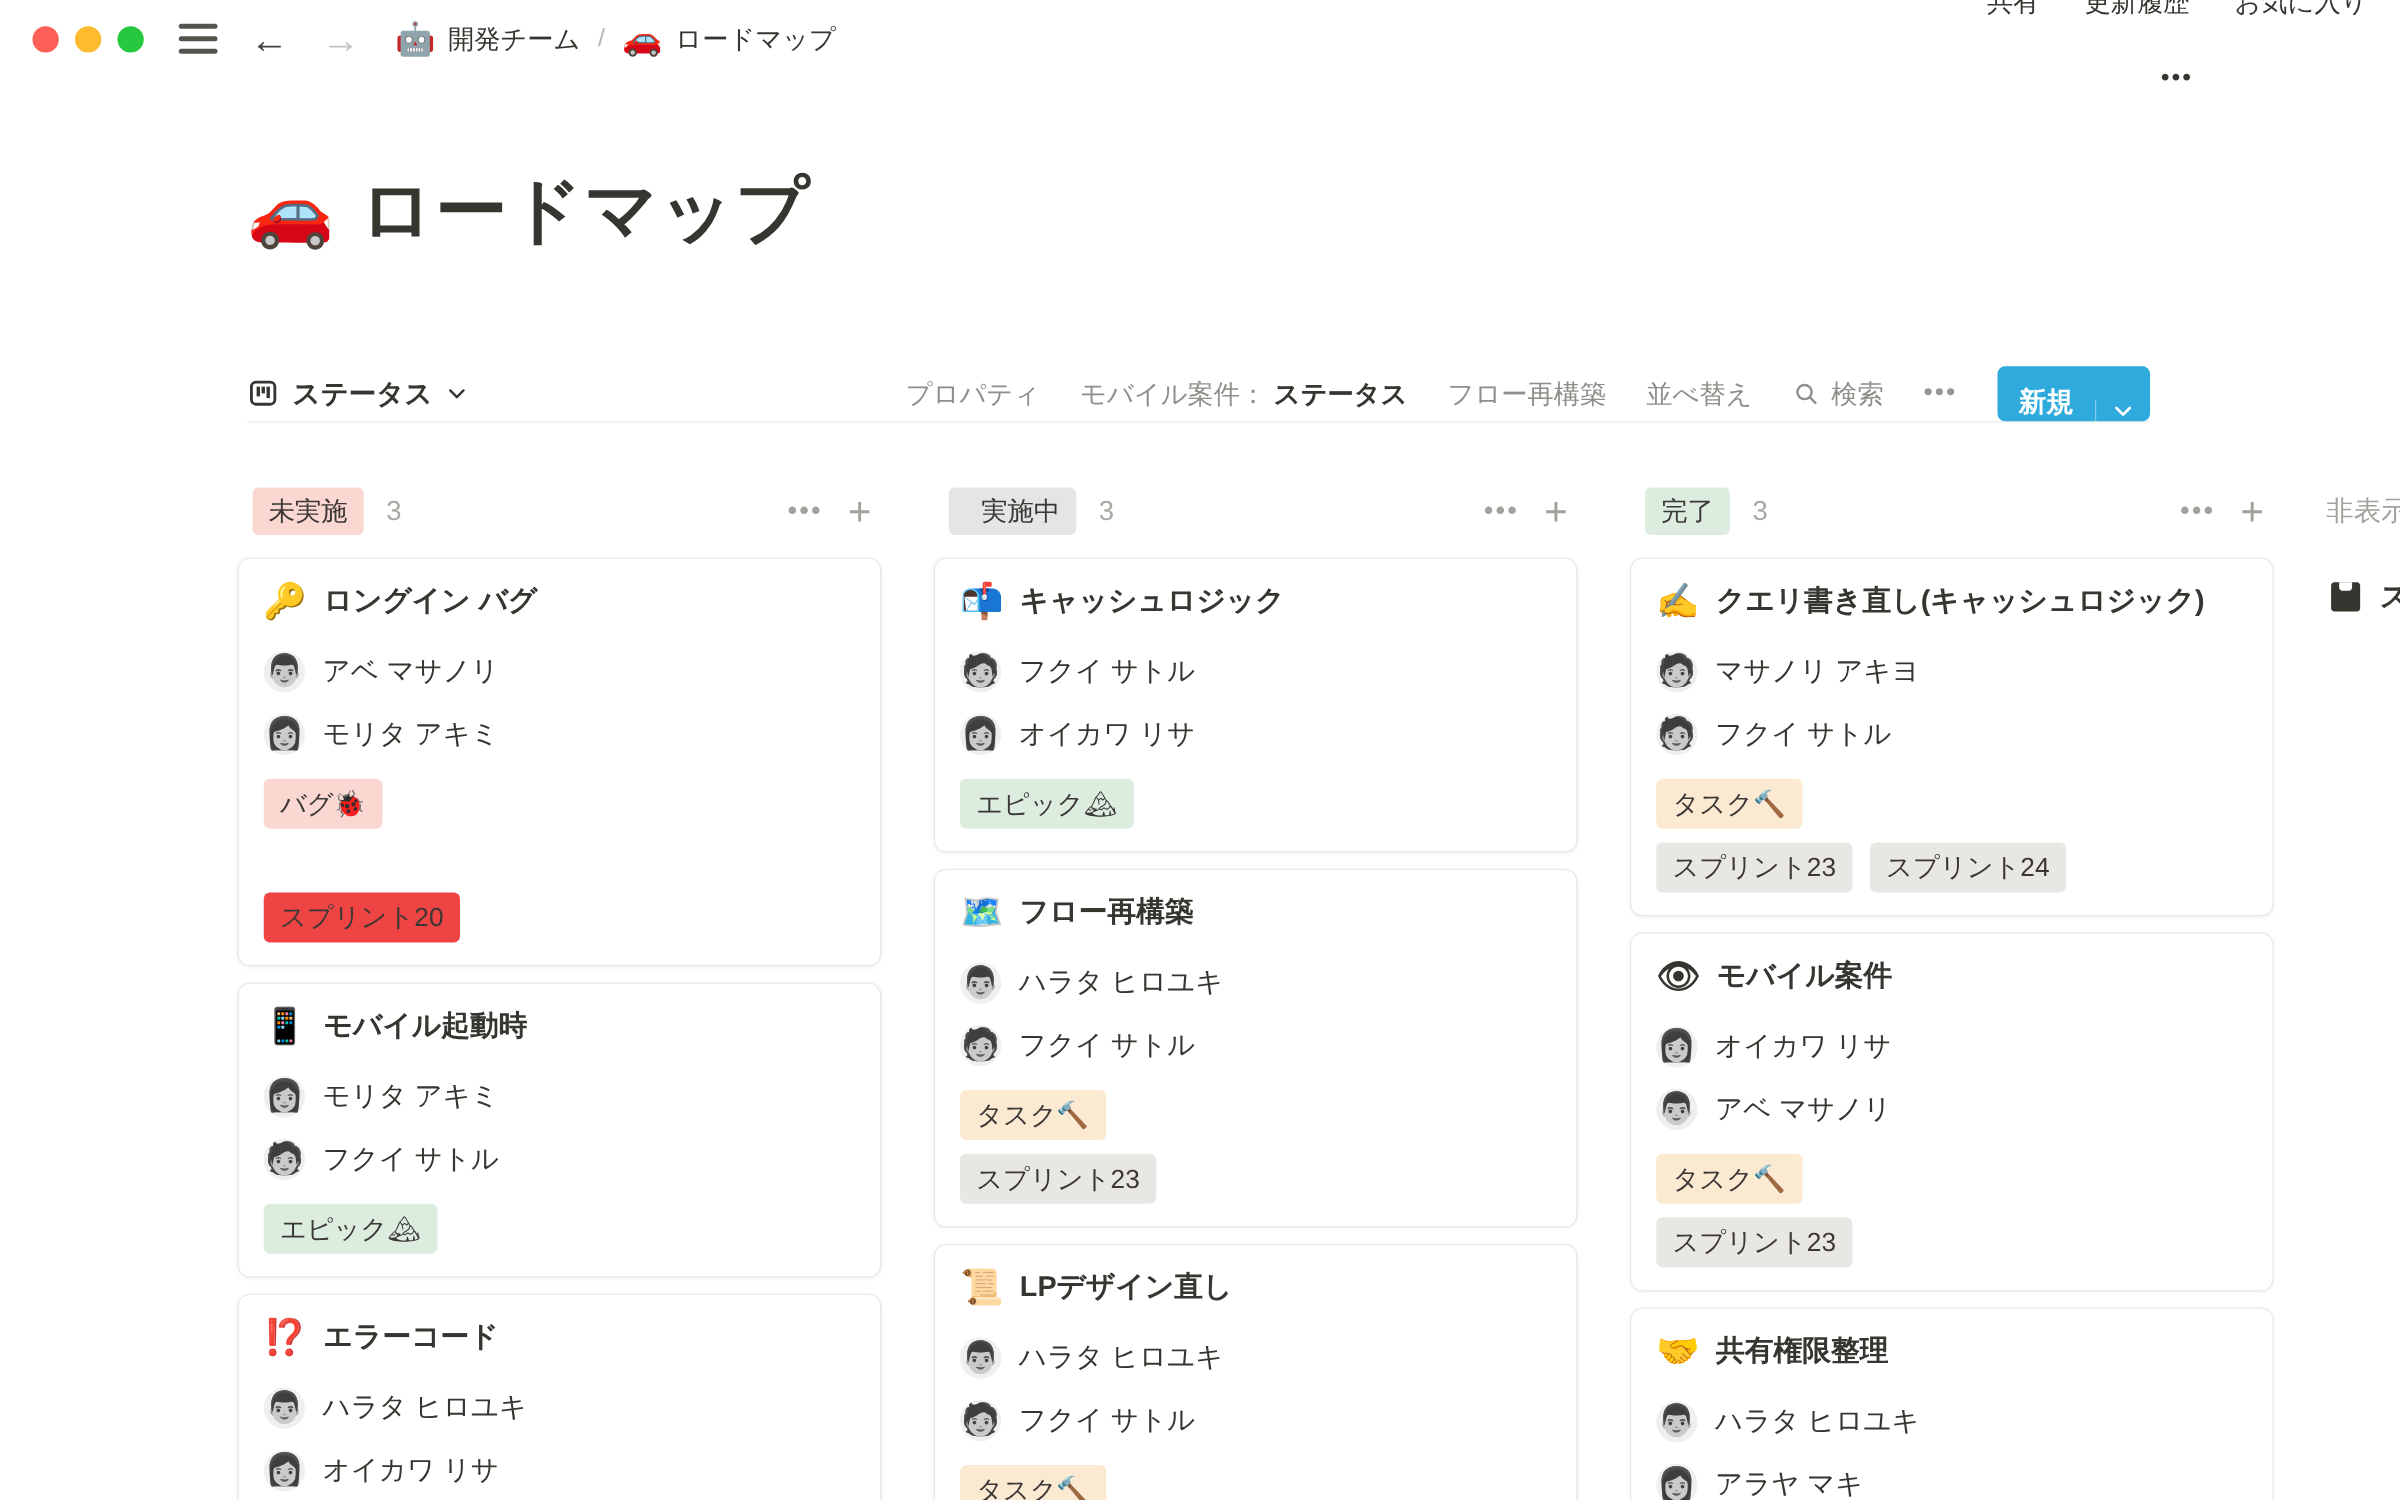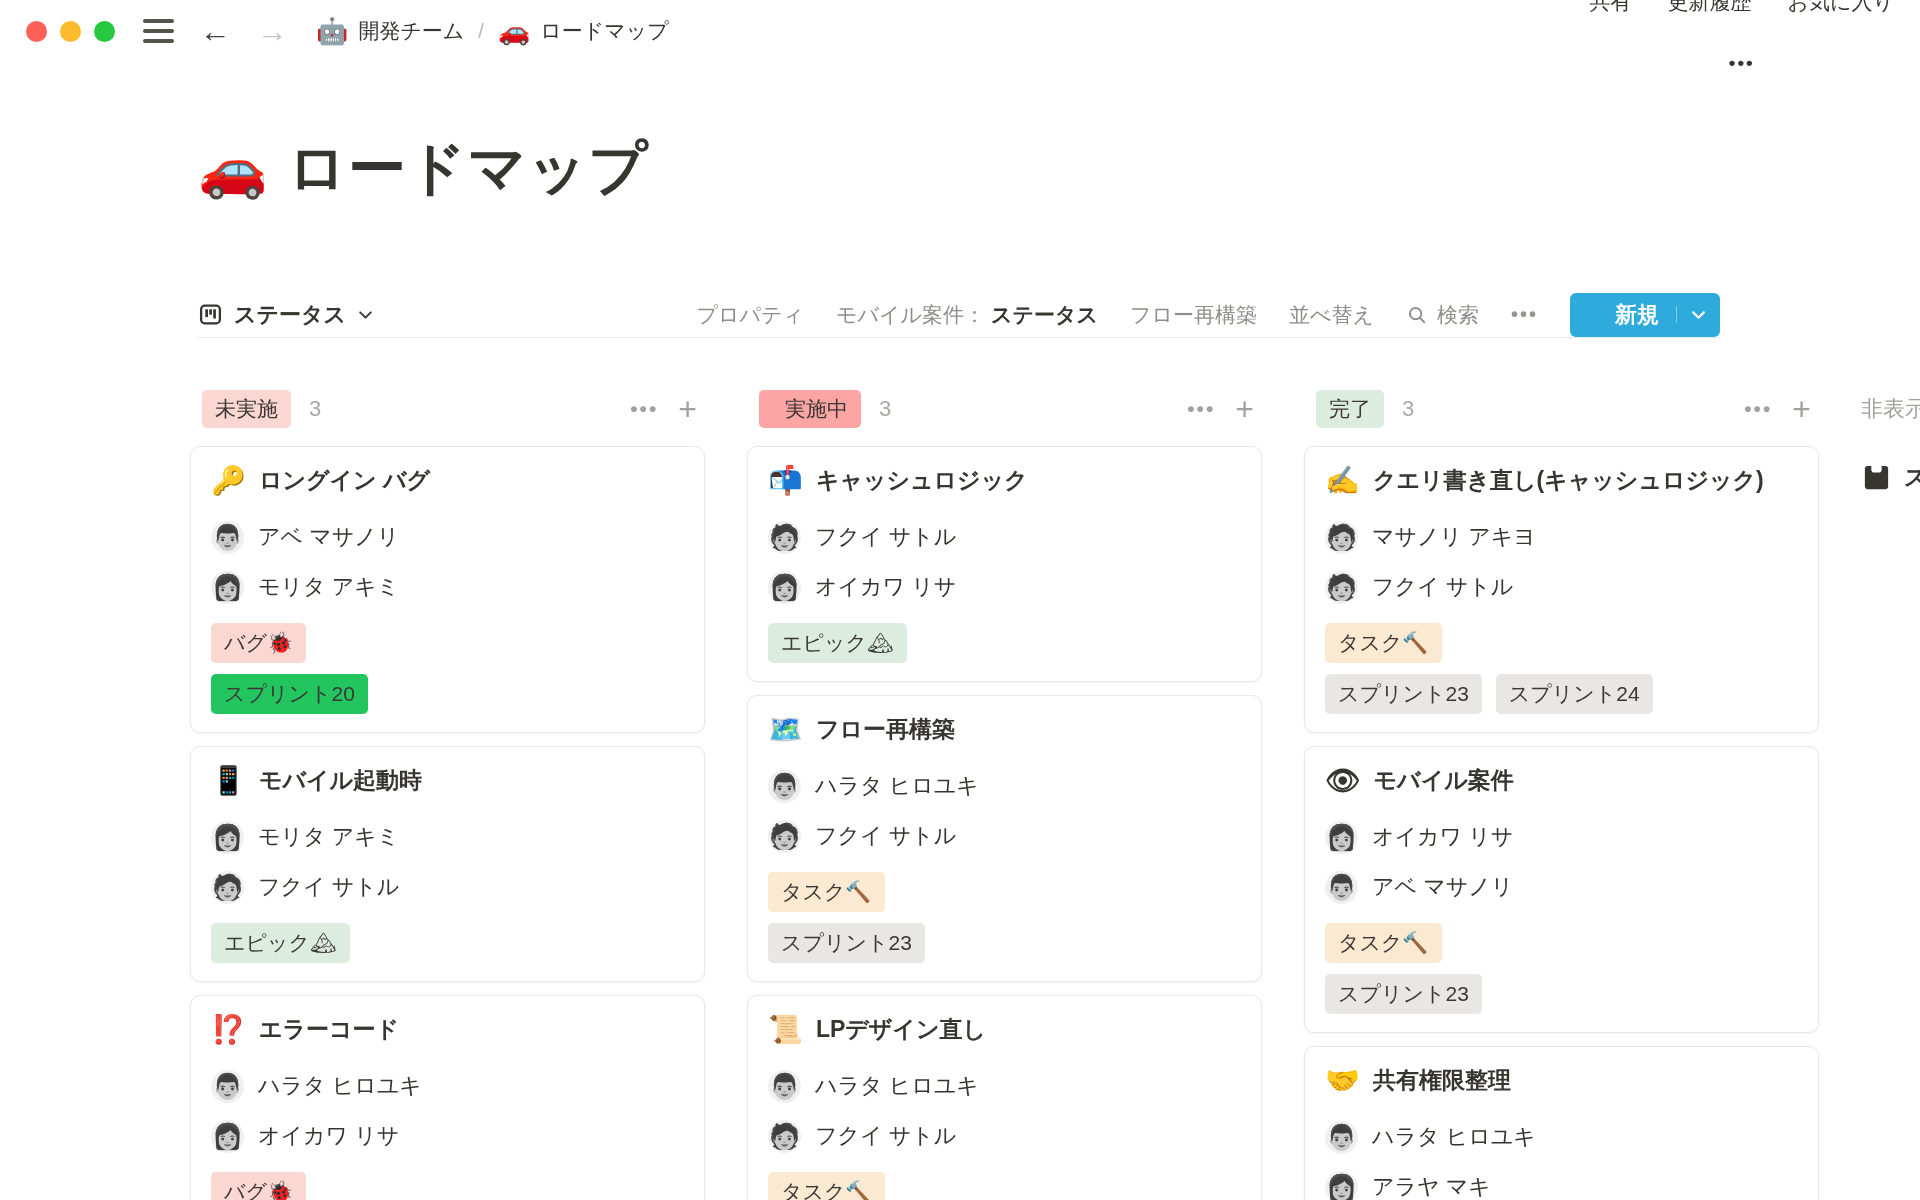--- a/index.html
+++ b/index.html
@@ -33,22 +33,22 @@
   .page-head h1 { margin:0; font-size:58px; font-weight:700; letter-spacing:1px; }
   
   .toolbar { margin:84px 0 0 198px; width:1522px; height:46px; display:flex; align-items:center;
              border-bottom:1px solid rgba(55,53,47,0.10);gap:38px; }
   .view-select { display:flex; align-items:center; gap:11px; font-size:22px; font-weight:700; cursor:pointer; }
   .toolbar-right { margin-left:auto; display:flex; align-items:center; gap:32px; font-size:21px; color:#8F8E89; }
   .tb-item { cursor:pointer; white-space:nowrap; }
   .tb-item.group .dark { color:#37352F; font-weight:600; margin-left:6px; }
   .tb-search { display:flex; align-items:center; gap:9px; }
   .tb-dots { letter-spacing:2px; font-size:20px; font-weight:bold; color:#97958F; }
-  .new-btn { display:flex; align-items:center; background:#2EAADC; color:#fff; border-radius:6px;
-             height:44px; font-size:22px; font-weight:700; overflow:hidden; cursor:pointer;padding-left:28px; }
+  .new-btn { display:flex; align-items:flex-end; background:#2EAADC; color:#fff; border-radius:6px;
+             height:44px; font-size:22px; font-weight:700; overflow:hidden; cursor:pointer; }
   .new-label { display:flex; align-items:center; padding:0 17px; }
   .new-split { display:flex; align-items:center; padding:0 13px; border-left:1px solid rgba(255,255,255,0.38); }
   
   .board { display:flex; margin:50px 0 0 190px; gap:42px; align-items:flex-start; }
   .col { width:515px; flex:0 0 515px; }
   .col-head { display:flex; align-items:center; height:42px; padding:0 8px 0 12px; margin-bottom:16px; }
   .col-badge { font-size:21px; padding:5px 13px; border-radius:5px; color:#3B3734; white-space:nowrap; }
   .col-count { color:#A9A8A3; font-size:22px; margin-left:18px; }
   .col-more { margin-left:auto; color:#A3A19C; font-size:21px; font-weight:bold; letter-spacing:2px; cursor:pointer; }
   .col-add { color:#A3A19C; font-size:32px; font-weight:300; margin-left:20px; line-height:1; cursor:pointer; }
@@ -175,21 +175,21 @@
                 <div class="assignee">
     <span class="avatar">👩</span>
     <span class="asg-name">モリタ アキミ</span>
   </div>
               </div>
     <div class="card-tags">
                 <div class="tag-row">
                   <span class="tag" style="background: rgb(251, 215, 210);">バグ🐞</span>
                 </div>
                 <div class="tag-row">
-                  <span class="tag" style="background: #22c55e;">スプリント20</span>
+                  <span class="tag" style="background: #ef4444; margin-top: 40px;">スプリント20</span>
                 </div>
               </div>
   </article>
             <article class="card">
     <div class="card-title">
       <span class="card-icon">📱</span>
       <span class="card-title-text">モバイル起動時</span>
     </div>
     <div class="card-assignees">
                 <div class="assignee">
@@ -225,21 +225,21 @@
     <div class="card-tags">
                 <div class="tag-row">
                   <span class="tag" style="background: rgb(251, 215, 210);">バグ🐞</span>
                 </div>
               </div>
   </article>
           </div>
   </section>
         <section class="col">
     <div class="col-head">
-      <span class="col-badge" style="background: #fca5a5; padding-left: 26px;">実施中</span>
+      <span class="col-badge" style="background: #e5e5e5; padding-left: 26px;">実施中</span>
       <span class="col-count">3</span>
       <span class="col-more">•••</span>
       <span class="col-add">+</span>
     </div>
     <div class="col-cards">
             <article class="card">
     <div class="card-title">
       <span class="card-icon">📬</span>
       <span class="card-title-text">キャッシュロジック</span>
     </div>

